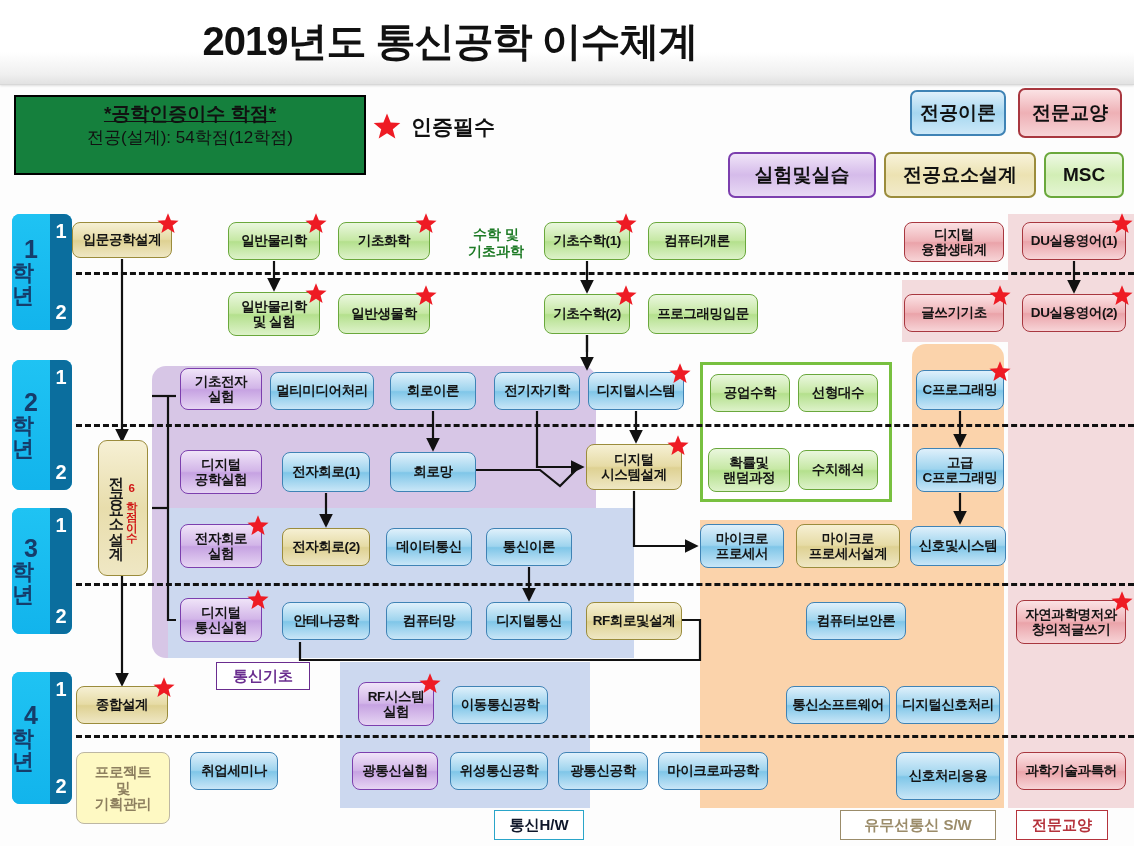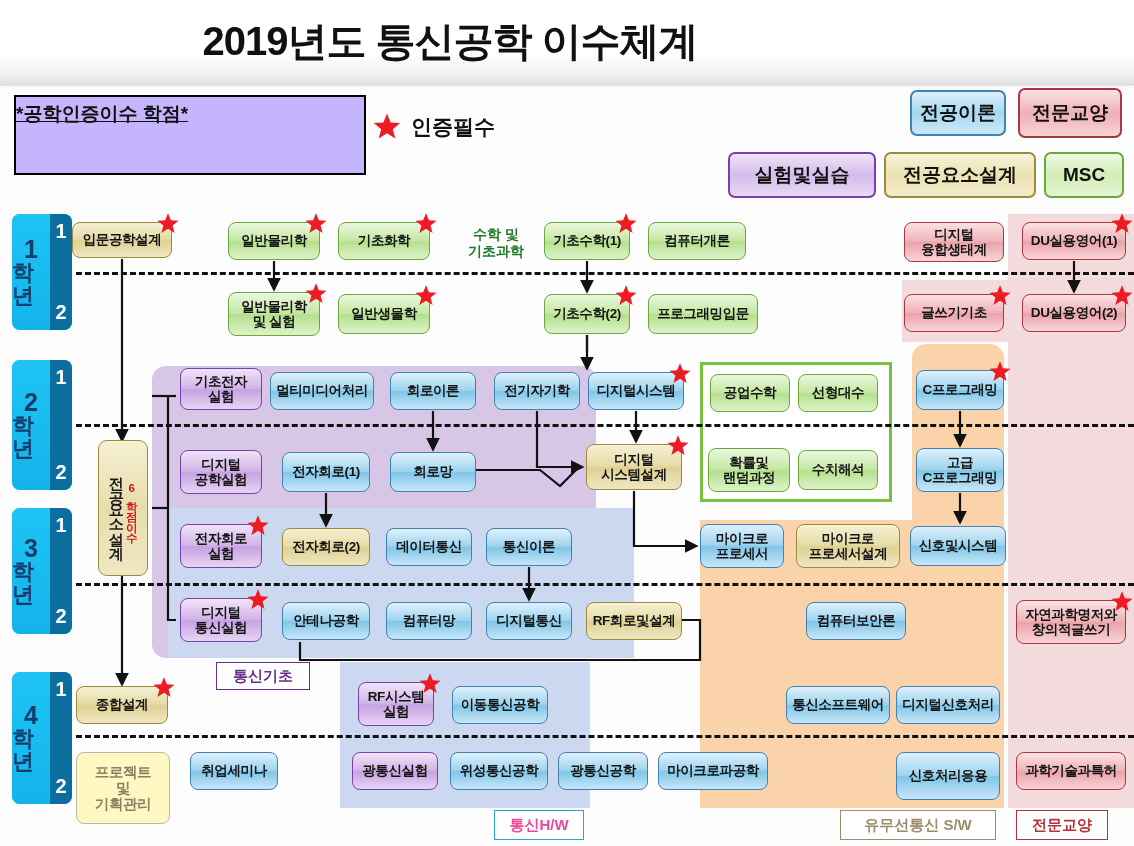--- a/index.html
+++ b/index.html
@@ -26,22 +26,22 @@
   }
   .logo-wrap{position:absolute;left:918px;top:18px;display:flex;align-items:center;gap:7px;}
   .logo-mark{width:46px;height:46px;flex:0 0 auto;}
   .logo-text{display:flex;flex-direction:column;line-height:1;}
   .logo-ko{font-size:26px;font-weight:bold;color:#1a1a1a;letter-spacing:-1px;}
   .logo-en{font-size:10.5px;font-weight:bold;color:#1a1a1a;letter-spacing:.2px;margin-top:2px;}
 
   
   .credit-box{
     position:absolute;left:14px;top:95px;width:352px;height:80px;
-    border:2px solid #000;background:#c4b5fd;
-    text-align:left;box-sizing:border-box;padding-top:4px;
+    border:2px solid #000;background:#15803d;
+    text-align:center;box-sizing:border-box;padding-top:4px;
   }
   .credit-title{font-size:19px;font-weight:bold;color:#111;text-decoration:underline;}
   .credit-l1,.credit-l2{font-size:17px;color:#111;line-height:1.28;}
 
   .star-legend{position:absolute;left:372px;top:112px;display:flex;align-items:center;gap:9px;}
   .legend-star-txt{font-size:21px;font-weight:bold;color:#111;}
 
   
   .legend-chip{
     position:absolute;box-sizing:border-box;
@@ -125,20 +125,21 @@
 <body>
 
 <div id="root">
 
   <div class="header-band"></div>
   <div class="page-title">2019년도 통신공학 이수체계</div>
 
 
   <div class="credit-box">
     <div class="credit-title">*공학인증이수 학점*</div>
+    <div class="credit-l2">전공(설계): 54학점(12학점)</div>
   </div>
 
   <div class="star-legend">
     <svg width="30" height="29" viewBox="0 0 24 24">
       <polygon points="12,1.2 15,8.6 23,9.1 16.8,14.2 18.9,22 12,17.6 5.1,22 7.2,14.2 1,9.1 9,8.6" fill="#ee1b24"></polygon>
     </svg>
     <span class="legend-star-txt">인증필수</span>
   </div>
 
   <div id="regions-layer">
@@ -536,21 +537,21 @@
       </div>
       <div class="legend-chip" style="left: 1044px; top: 152px; width: 80px; height: 46px; background: linear-gradient(rgb(238, 249, 228) 0%, rgb(210, 238, 181) 50%, rgb(228, 245, 211) 100%); border-color: rgb(106, 168, 60);">
         <span>MSC</span>
       </div>
     </div>
 
   <div id="tags-layer">
       <div class="tag" style="left: 216px; top: 662px; width: 94px; height: 28px; border-color: rgb(106, 45, 143); color: rgb(106, 45, 143);">
         <span>통신기초</span>
       </div>
-      <div class="tag" style="left: 494px; top: 810px; width: 90px; height: 30px; border-color: rgb(42, 165, 201); color: #ec4899;">
+      <div class="tag" style="left: 494px; top: 810px; width: 90px; height: 30px; border-color: rgb(42, 165, 201); color: #0f172a;">
         <span>통신H/W</span>
       </div>
       <div class="tag" style="left: 840px; top: 810px; width: 156px; height: 30px; border-color: rgb(155, 140, 106); color: rgb(155, 140, 106);">
         <span>유무선통신 S/W</span>
       </div>
       <div class="tag" style="left: 1016px; top: 810px; width: 92px; height: 30px; border-color: rgb(181, 51, 60); color: rgb(181, 51, 60);">
         <span>전문교양</span>
       </div>
     </div>
 

